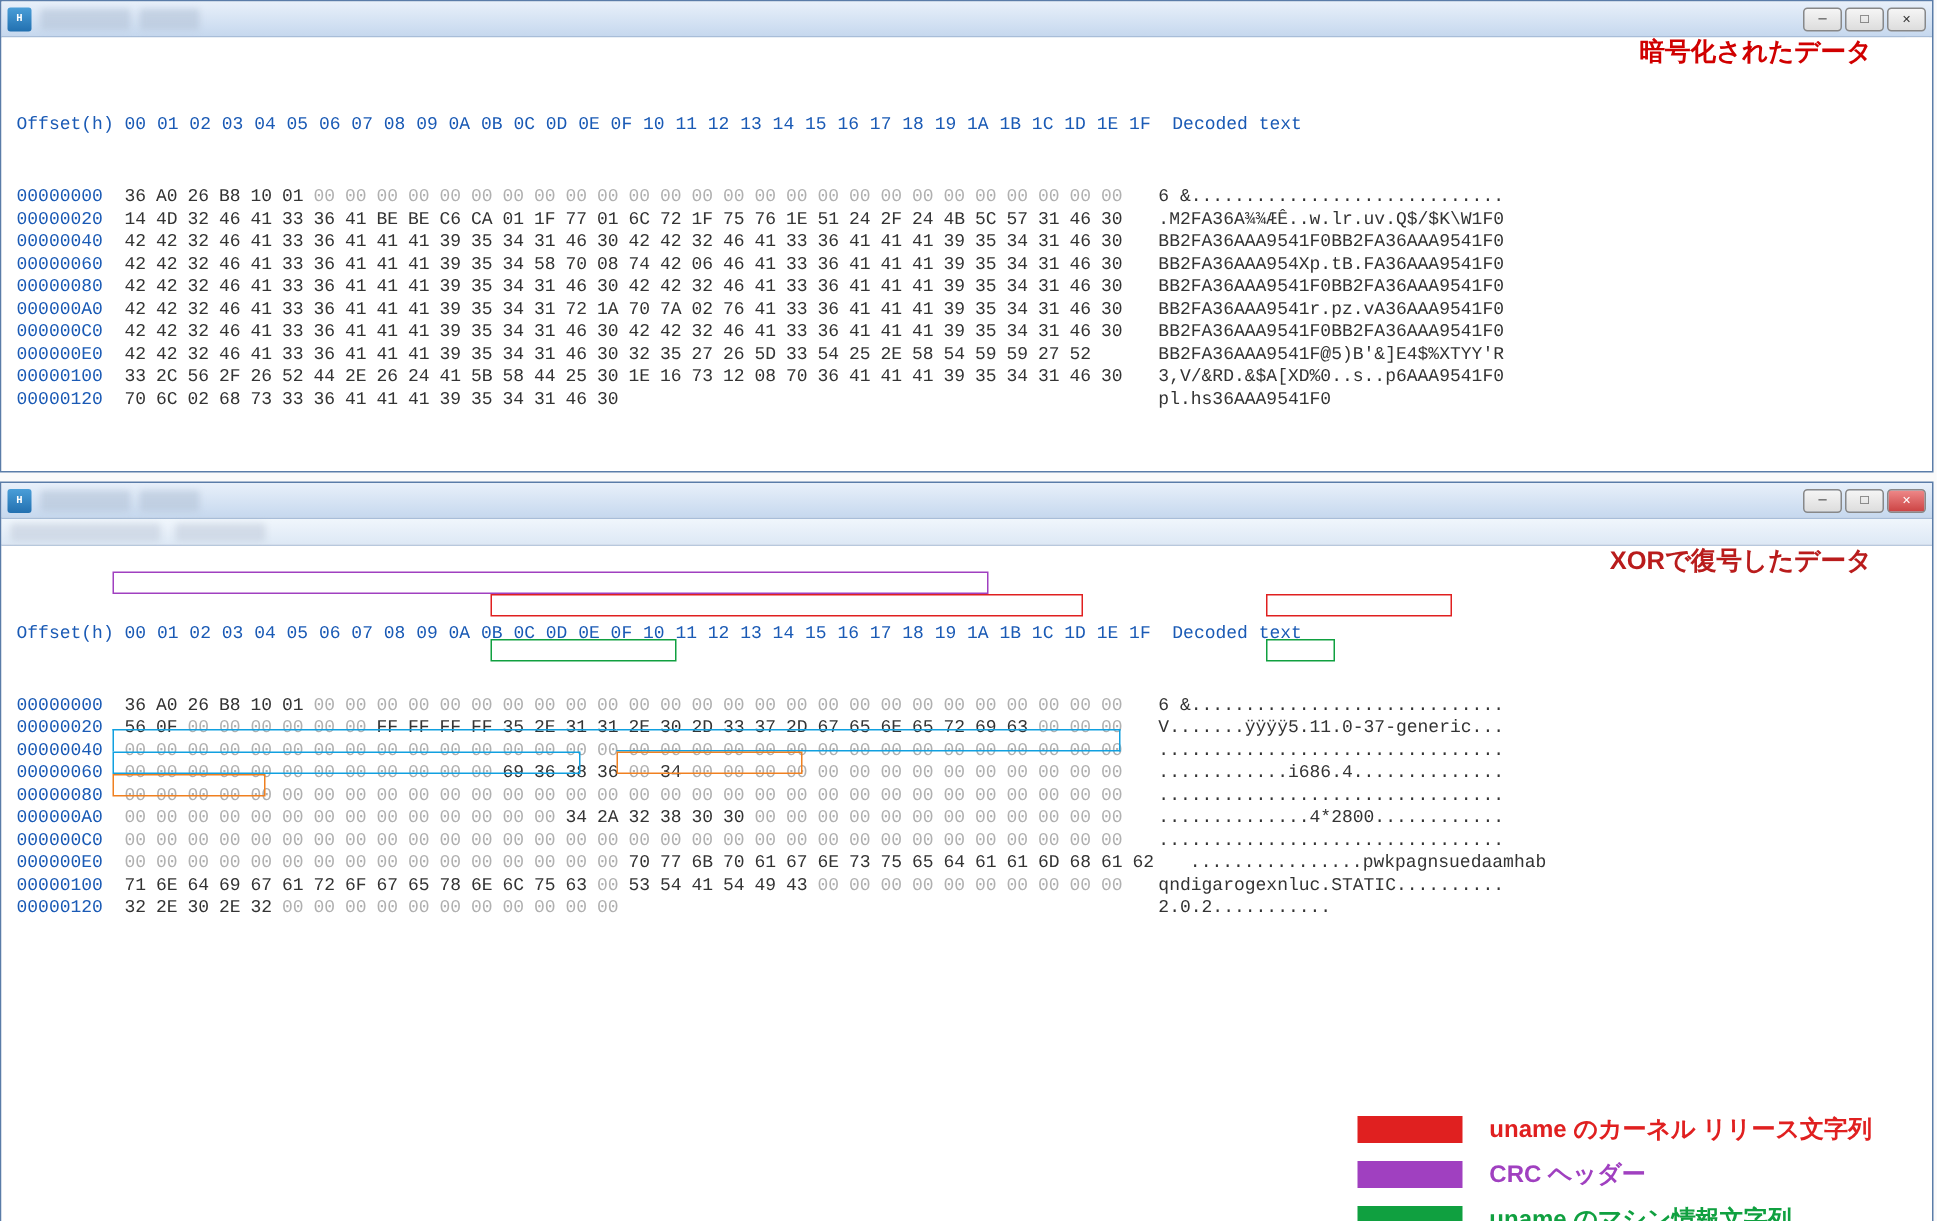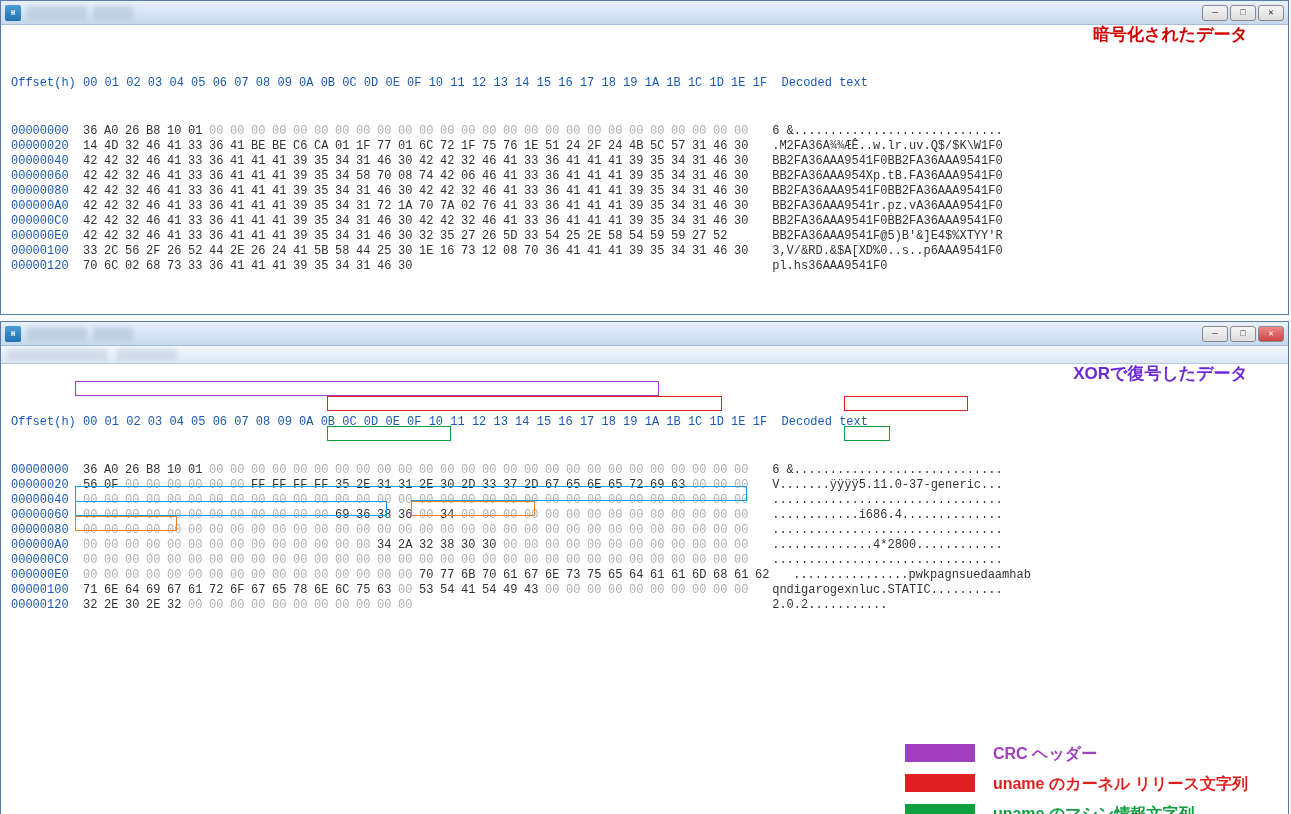--- a/index.html
+++ b/index.html
@@ -17,21 +17,21 @@
 .toolbar { background: linear-gradient(#f0f6fc, #dde8f5); height: 18px; border-bottom: 1px solid #b8c8dd; display:flex; align-items:center; padding:0 6px;}
 .tb-blur{width:100px;height:12px;background:rgba(190,200,215,0.5);filter:blur(2px);border-radius:2px;}
 .content { padding: 6px 10px 10px; white-space: pre; font-size: 12px; line-height: 15px; background: #fff; position: relative; }
 .header-row { color: #1a5ab5; margin-bottom: 3px; }
 .offset-col { color: #1a5ab5; }
 .hex-row { color: #333; }
 .hex-row span.b { display: inline-block; width: 21px; text-align: left; }
 .dec-col { color: #333; margin-left: 10px; }
 .annotation { position: absolute; font-family: 'Meiryo', sans-serif; font-weight: bold; font-size: 17px; }
 .anno-red { color: #d00000; }
-.anno-blue { color: #6d28d9; }
+.anno-blue { color: #b91c1c; }
 .box { position: absolute; border: 1.5px solid; pointer-events: none; }
 .box-purple { border-color: #a040c0; }
 .box-red { border-color: #e02020; }
 .box-green { border-color: #10a040; }
 .box-cyan { border-color: #10a0e0; }
 .box-orange { border-color: #f08020; }
 .legend { position: absolute; right: 40px; top: 380px; font-family: 'Meiryo', sans-serif; font-size: 16px; font-weight: bold; }
 .legend-item { display: flex; align-items: center; gap: 18px; margin-bottom: 12px; }
 .legend-swatch { width: 70px; height: 18px; }
 .sw-purple { background: #a040c0; }
@@ -102,15 +102,15 @@
     <div class="box box-cyan" style="left:74px; top:137px; width:312px; height:15px;"></div>
     
     <div class="box box-orange" style="left:410px; top:137px; width:124px; height:15px;"></div>
     <div class="box box-orange" style="left:74px; top:152px; width:102px; height:15px;"></div>
 
     
     <div class="box box-red" style="left:843px; top:32px; width:124px; height:15px;"></div>
     <div class="box box-green" style="left:843px; top:62px; width:46px; height:15px;"></div>
 
     
-    <div class="legend" id="legend"><div class="legend-item"><div class="legend-swatch sw-purple"></div><span class="l-purple">CRC ヘッダー</span></div><div class="legend-item"><div class="legend-swatch sw-red"></div><span class="l-red">uname のカーネル リリース文字列</span></div><div class="legend-item"><div class="legend-swatch sw-green"></div><span class="l-green">uname のマシン情報文字列</span></div></div>
+    <div class="legend" id="legend"><div class="legend-item"><div class="legend-swatch sw-red"></div><span class="l-red">uname のカーネル リリース文字列</span></div><div class="legend-item"><div class="legend-swatch sw-purple"></div><span class="l-purple">CRC ヘッダー</span></div><div class="legend-item"><div class="legend-swatch sw-green"></div><span class="l-green">uname のマシン情報文字列</span></div></div>
   </div>
 </div>
 
 </body></html>

